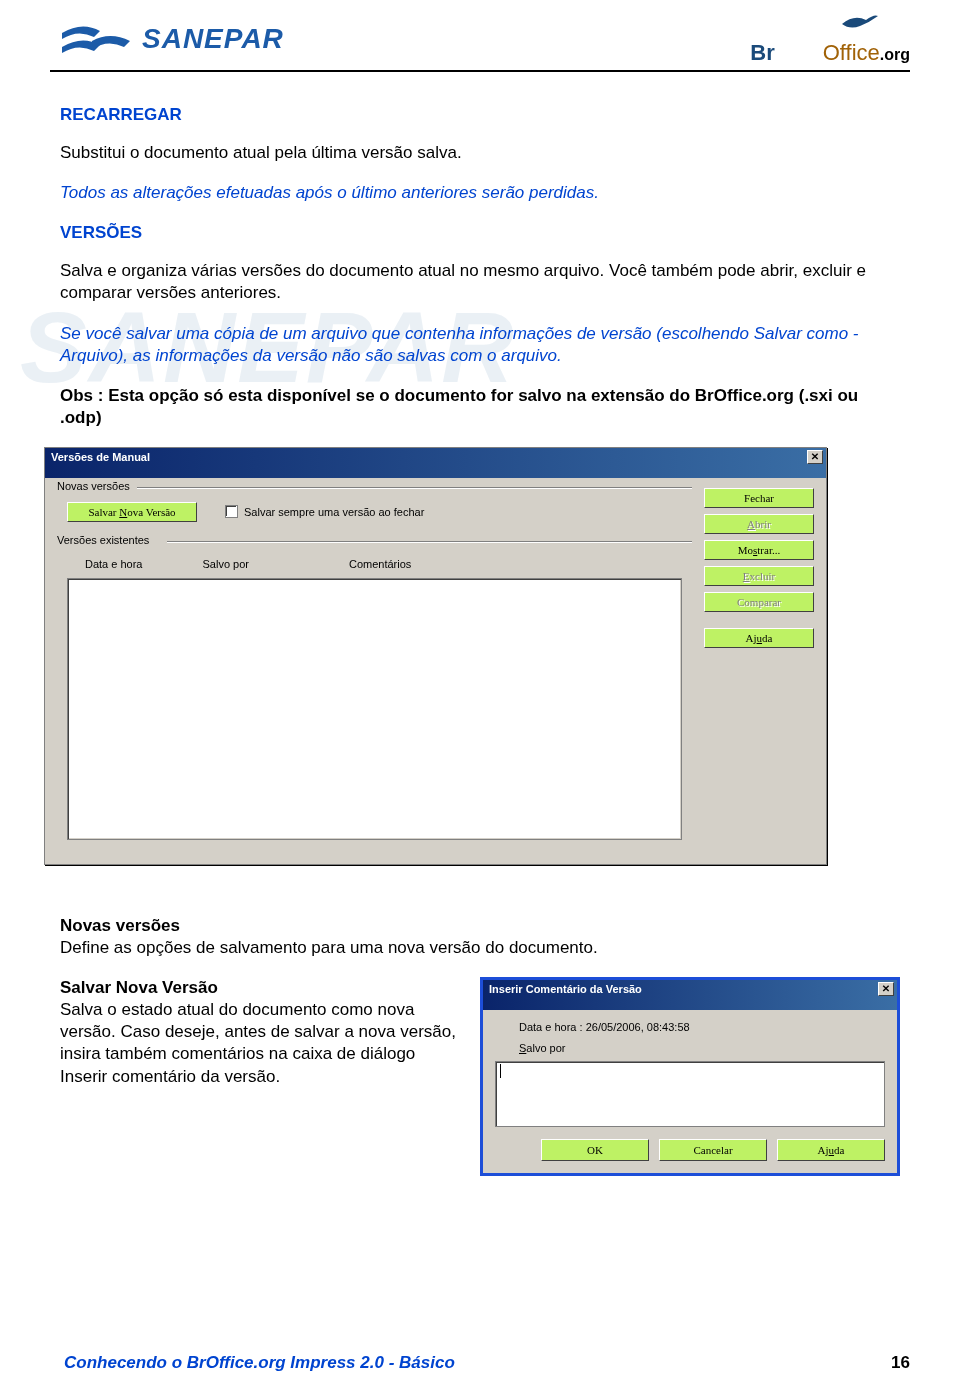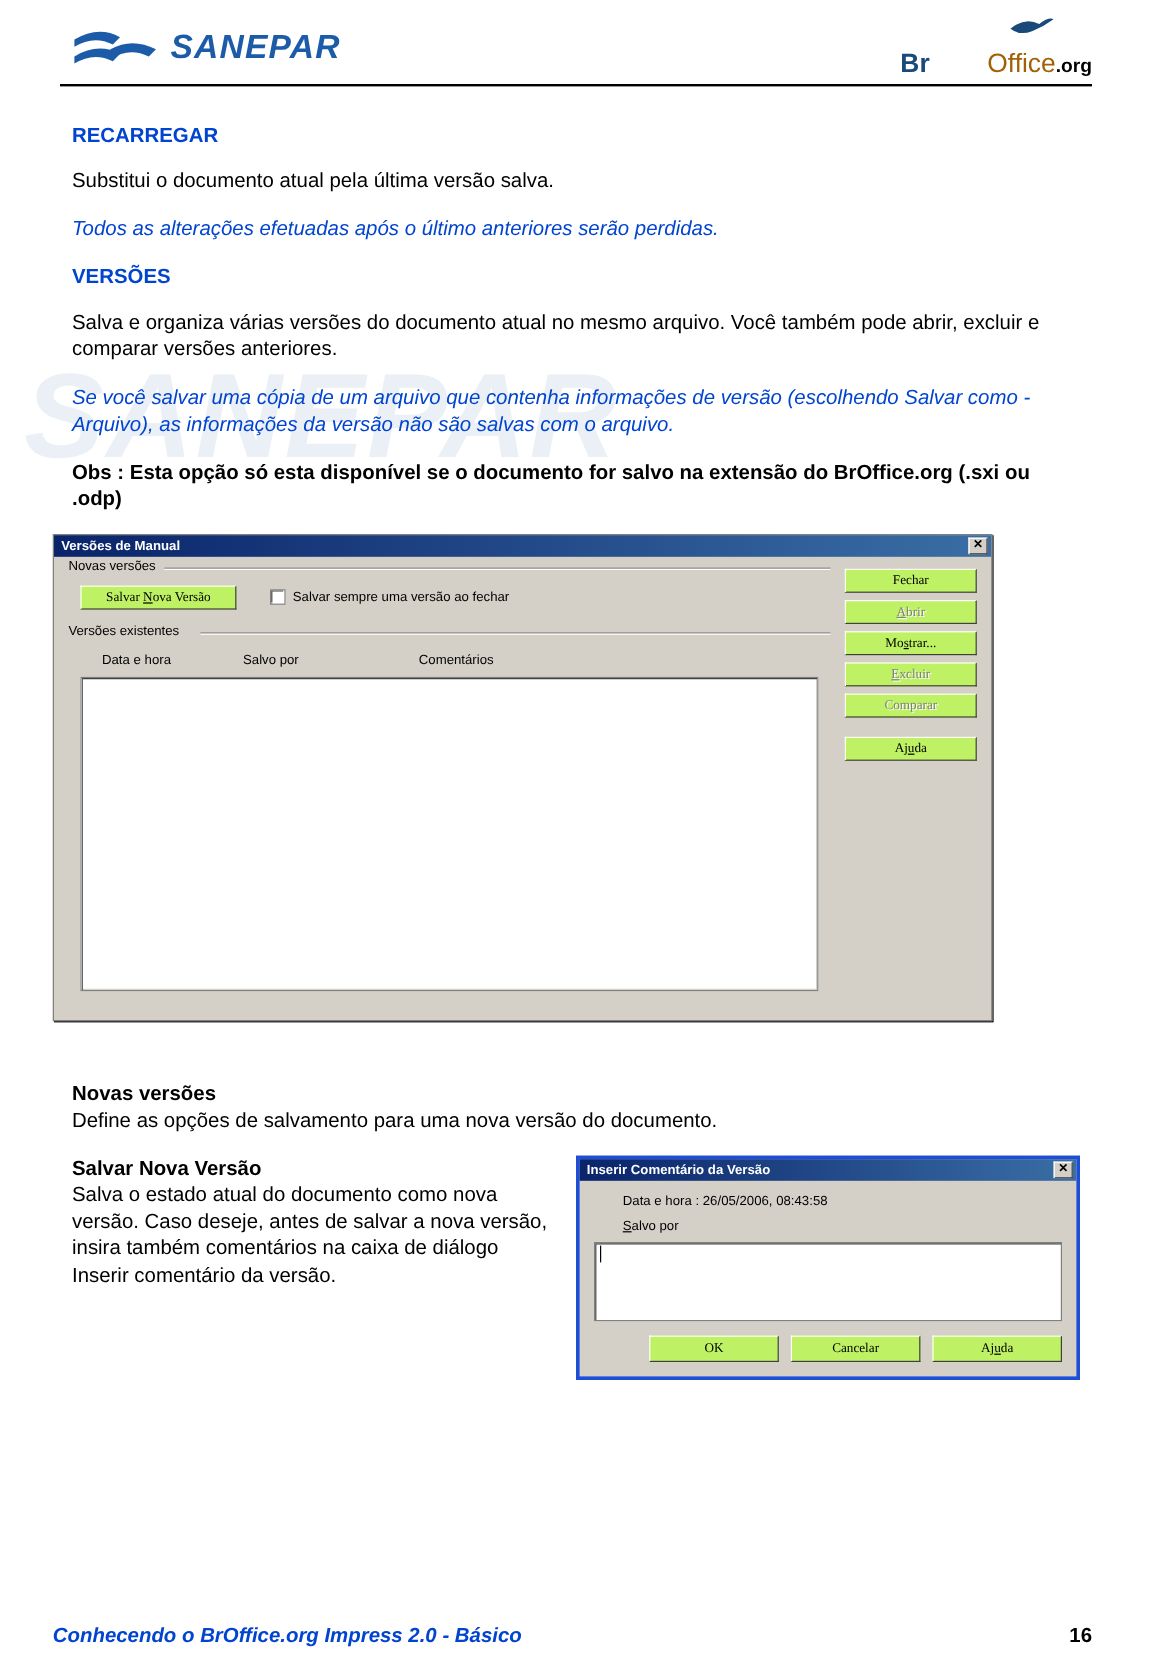--- a/index.html
+++ b/index.html
@@ -20,21 +20,21 @@
   .sanepar-logo { display: flex; align-items: center; gap: 10px; }
   .sanepar-mark { width: 72px; height: 44px; position: relative; }
   .sanepar-text { font-size: 28px; font-weight: bold; font-style: italic; color: #1C5BA8; letter-spacing: 1px; font-family: Arial, sans-serif; }
   .broffice-logo { text-align: right; }
   .broffice-bird { font-size: 22px; color: #1a4a7a; display: block; text-align: right; margin-right: 30px; }
   .broffice-text { font-size: 22px; font-weight: bold; font-family: Arial, sans-serif; }
   .broffice-text .br { color: #1a4a7a; }
   .broffice-text .office { color: #a16207; font-weight: normal; margin-left: 48px; }
   .broffice-text .org { color: #000; font-size: 16px; }
   .hr-line { border: none; border-top: 2px solid #000; margin: 0 50px; }
-  .content { padding: 30px 60px 0 60px; font-size: 17px; line-height: 1.3; }
+  .content { padding: 20px 60px 0 60px; font-size: 17px; line-height: 1.3; margin-top: 12px; }
   .heading-blue { color: #0044d0; font-weight: bold; margin-bottom: 16px; font-size: 17px; }
   .para { margin-bottom: 18px; }
   .italic-blue { color: #0044d0; font-style: italic; }
   .bold { font-weight: bold; }
   .watermark {
     position: absolute; left: 20px; top: 290px; font-size: 100px;
     font-weight: bold; font-style: italic; color: rgba(180,200,220,0.28);
     font-family: Arial, sans-serif; letter-spacing: 2px; z-index: 0;
     pointer-events: none;
   }
@@ -46,21 +46,21 @@
     font-size: 11px;
     background: #d4d0c8;
     border: 1px solid #808080;
     box-shadow: 1px 1px 0 #000;
     margin: 6px 0 0 44px;
     width: 783px;
   }
   .titlebar {
     background: linear-gradient(to right, #0a246a, #3a6ea5);
     color: #fff; display: flex; justify-content: space-between;
-    align-items: center; padding: 2px 3px 2px 6px; font-weight: bold;
+    align-items: center; padding: 2px 3px 14px 6px; font-weight: bold;
     font-size: 11px;
   }
   .titlebar .xbtn {
     width: 16px; height: 14px; background: #d4d0c8;
     border: 1px solid #fff; border-right-color:#404040; border-bottom-color:#404040;
     color:#000; text-align:center; line-height: 11px; font-weight: bold;
     font-family: Arial; font-size: 10px;
   }
   .dlg-body { padding: 10px 12px 16px 12px; display: flex; gap: 12px; }
   .dlg-left { flex: 1; }
@@ -102,21 +102,21 @@
   .textarea2 {
     background: #fff; border: 1px solid #808080;
     box-shadow: inset 1px 1px 0 #404040;
     height: 66px; padding: 2px 4px; font-size: 12px;
   }
   .cursor-l { border-left: 1px solid #000; height: 14px; display: inline-block; }
   .dlg2-buttons { display: flex; justify-content: flex-end; gap: 10px; padding-top: 12px; }
   .dlg2-buttons .winbtn { width: 108px; }
 
   .footer {
-    position: absolute; bottom: 24px; left: 44px; right: 50px;
+    position: absolute; bottom: 24px; left: 64px; right: 50px;
     display: flex; justify-content: space-between; align-items: center;
     font-size: 17px;
   }
   .footer .ftitle { color: #0044d0; font-weight: bold; font-style: italic; }
   .footer .pnum { font-weight: bold; }
 
   .u { text-decoration: underline; }
 </style>
 </head>
 <body>

